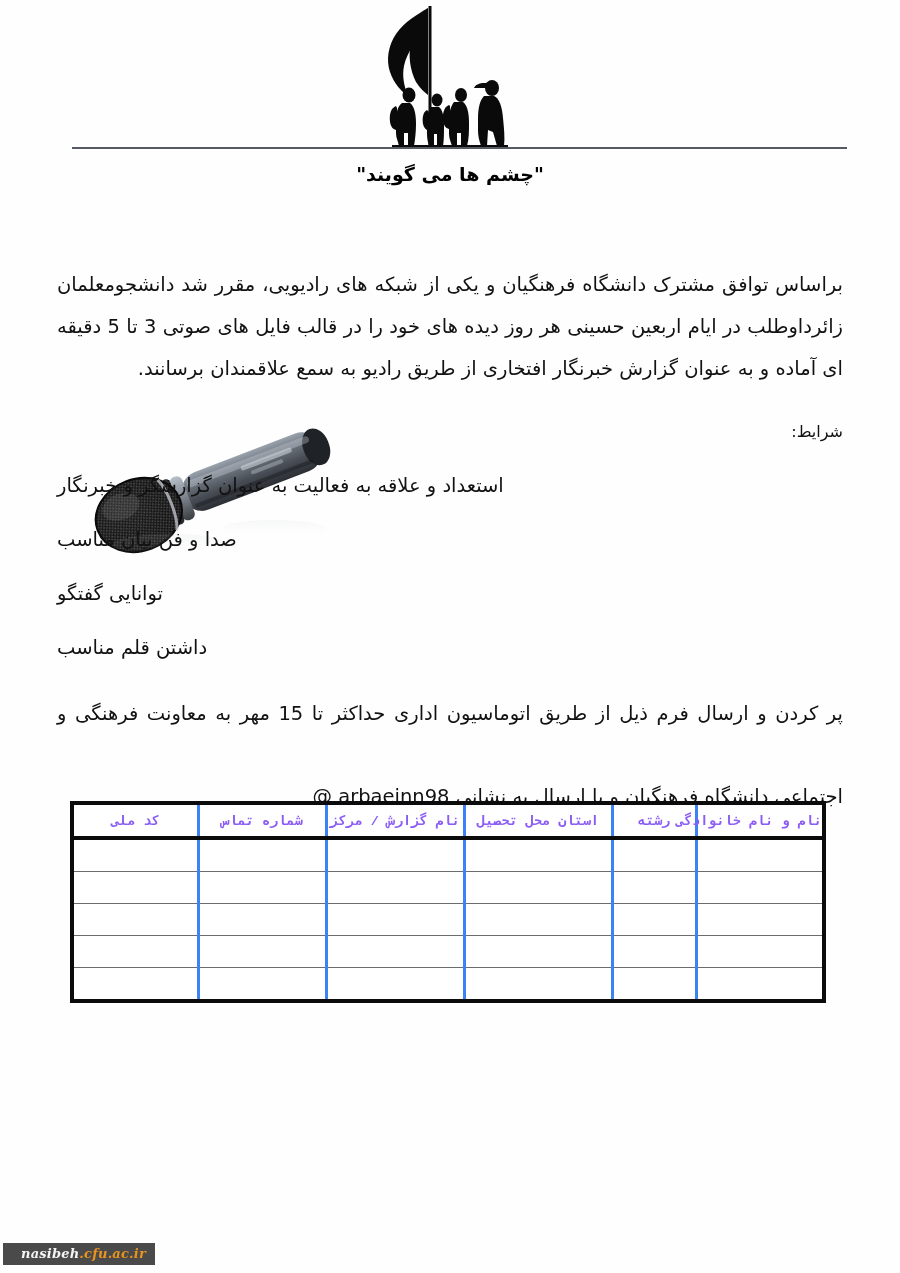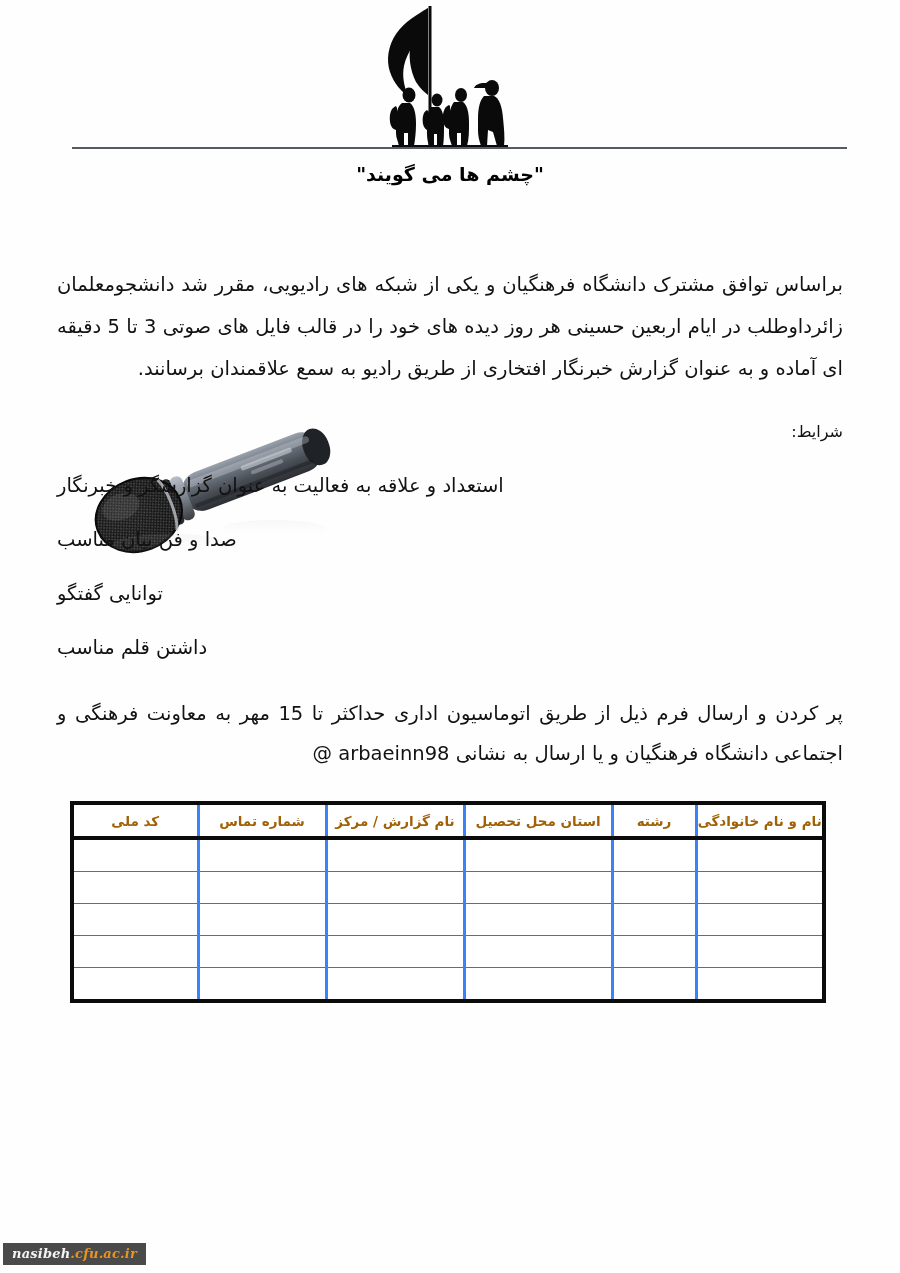--- a/index.html
+++ b/index.html
@@ -111,20 +111,21 @@
     font-size: 19.5px;
     line-height: 40px;
     text-align: justify;
     text-align-last: right;
     color: #121212;
   }
   .ltr-token {
     direction: ltr;
     unicode-bidi: isolate;
     display: inline-block;
+    margin-top: 43px;
   }
 
   
   .mic-figure {
     position: absolute;
     left: 78px;
     top: 405px;
     width: 310px;
     height: 170px;
     pointer-events: none;
@@ -156,22 +157,23 @@
     padding: 0;
   }
   table.form-table thead th {
     border-top: 4px solid #0b0b0b;
     border-bottom: 4px solid #0b0b0b;
     height: 31px;
     font-size: 13.5px;
     font-weight: bold;
     text-align: center;
     vertical-align: middle;
-    color: #a16207;
+    color: #8b5cf6;
     white-space: nowrap;
+    font-family: Liberation Mono, monospace;
   }
   table.form-table tbody td {
     border-top: 1.5px solid #6c6c6c;
     border-bottom: 1.5px solid #6c6c6c;
     height: 31px;
   }
   table.form-table tbody tr:last-child td {
     border-bottom: 4px solid #0b0b0b;
   }
   table.form-table tbody tr:first-child td {
@@ -185,21 +187,21 @@
   table.form-table td:last-child {
     border-left: 4px solid #0b0b0b;
   }
 
   
   .watermark {
     position: absolute;
     left: 3px;
     bottom: 8px;
     background: #4a4a4a;
-    padding: 4px 9px 5px 9px;
+    padding: 4px 9px 5px 18px;
     font-family: "DejaVu Serif", "Liberation Serif", serif;
     font-style: italic;
     font-weight: bold;
     font-size: 13px;
     letter-spacing: 0.2px;
     direction: ltr;
     line-height: 1;
   }
   .wm-name { color: #f4f4f4; }
   .wm-domain { color: #e8941f; }

